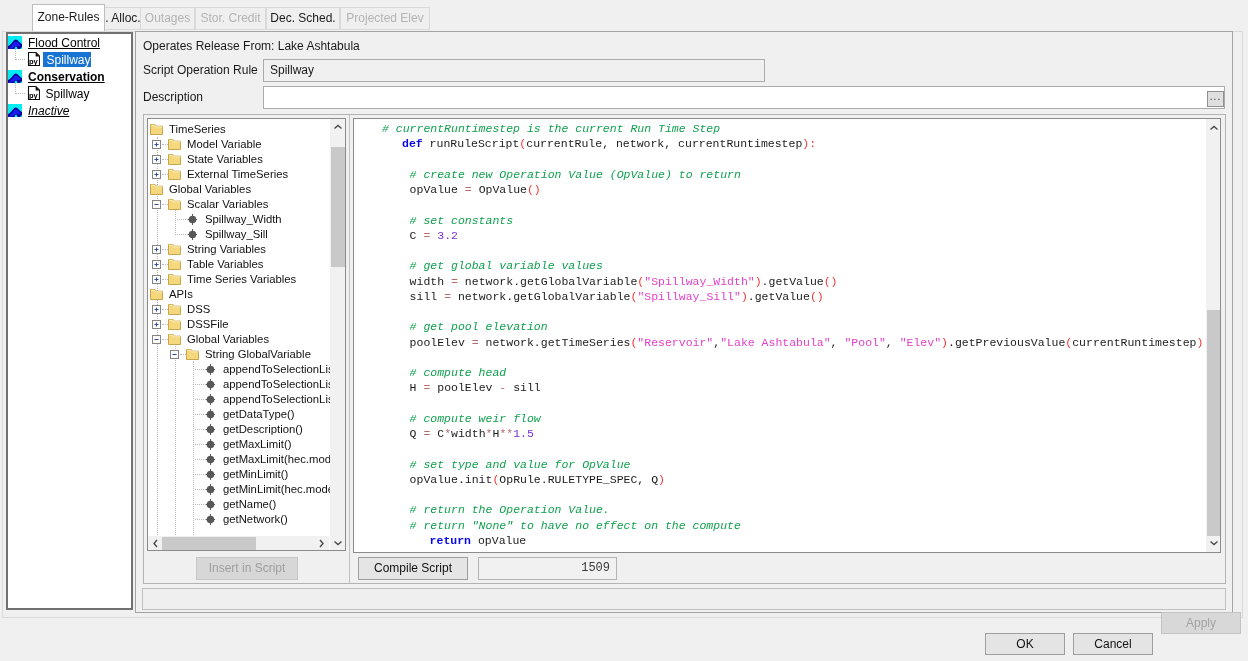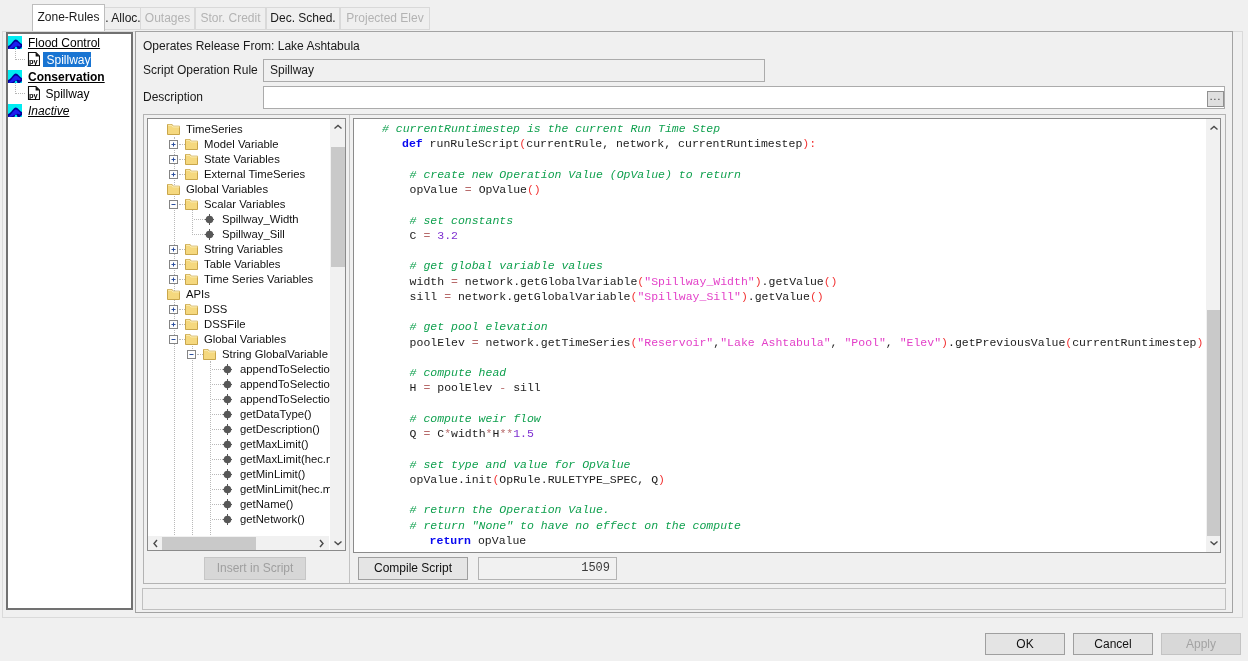--- a/index.html
+++ b/index.html
@@ -9,21 +9,21 @@
 .tab.dis { color:#b3b3b3; }
 .tab.active { top:4px; height:27px; background:#ffffff; border:1px solid #bdbdbd; border-bottom:none; line-height:25px; z-index:2; }
 #outer { position:absolute; left:2px; top:31px; width:1241px; height:587px; border:1px solid #dadada; }
 #zonepanel { position:absolute; left:6px; top:32px; width:127px; height:578px; background:#ffffff; border:2px solid #717171; }
 #mainpanel { position:absolute; left:135px; top:31px; width:1098px; height:582px; background:#f0f0f0; border:1px solid #a3a3a3; }
 .lbl { position:absolute; font-size:12px; color:#1a1a1a; white-space:nowrap; }
 .field { position:absolute; border:1px solid #ababab; font-size:12px; color:#1a1a1a; }
 #scriptbox { position:absolute; left:143px; top:114px; width:1083px; height:470px; border:1px solid #b3b3b3; background:#f0f0f0; }
 #vdivider { position:absolute; left:349px; top:115px; width:1px; height:468px; background:#c2c2c2; }
 #vartree { position:absolute; left:147px; top:118px; width:199px; height:433px; background:#ffffff; border:1px solid #8b8b8b; overflow:hidden; }
-#vartreerows { position:absolute; left:17px; top:0; width:182px; height:433px; overflow:hidden;padding-left:40px; }
+#vartreerows { position:absolute; left:0; top:0; width:182px; height:433px; overflow:hidden;padding-left:40px; }
 .trow { position:absolute; height:15px; font-size:11.3px; color:#111; white-space:nowrap; }
 .trow .txt { position:absolute; top:1px; }
 #editor { position:absolute; left:353px; top:118px; width:868px; height:435px; background:#ffffff; border:1px solid #8b8b8b; overflow:hidden; }
 #gutter { position:absolute; left:0; top:0; width:25px; height:433px; background:#f8f8f8; border-right:1px solid #d9d9d9; }
 #gutter pre { position:absolute; top:2px; right:3px; text-align:right; font-family:"Liberation Mono",monospace; font-size:11.45px; line-height:15.25px; color:#9c9c9c; }
 #code { position:absolute; left:28px; top:2px; font-family:"Liberation Mono",monospace; font-size:11.5px; line-height:15.25px; color:#1c1c1c; white-space:pre; }
 #code .c { color:#0fa04e; font-style:italic; }
 #code .k { color:#0808f0; font-weight:bold;margin-left:20px; }
 #code .s { color:#e33fc8; }
 #code .n { color:#7d2fd0; }
@@ -430,19 +430,19 @@
 <div class="sb" style="left:852px;top:0;width:16px;height:433px;">
       <svg style="left:0px;top:1px;" width="16" height="16">
         <path d="M4.5,9.5 L8.0,6.5 L11.5,9.5" fill="none" stroke="#4a4a4a" stroke-width="1.4"></path>
       </svg>
       <svg style="left:0px;top:416px;" width="16" height="16">
         <path d="M4.5,6.5 L8.0,9.5 L11.5,6.5" fill="none" stroke="#4a4a4a" stroke-width="1.4"></path>
       </svg>
       <div class="thumb" style="left:1px;top:191px;width:14px;height:226px;"></div>
     </div>
 </div>
-<div class="btn" style="left:196px;top:557px;width:102px;height:23px;background:#d7d7d7;border:1px solid #c6c6c6;color:#9f9f9f;line-height:21px;margin-left:8px;">Insert in Script</div>
+<div class="btn" style="left:196px;top:557px;width:102px;height:23px;background:#d7d7d7;border:1px solid #c6c6c6;color:#9f9f9f;line-height:21px;">Insert in Script</div>
 <div class="btn" style="left:358px;top:557px;width:110px;height:23px;background:#e5e5e5;border:1px solid #9e9e9e;color:#111;line-height:21px;">Compile Script</div>
 <div class="btn" style="left:478px;top:557px;width:139px;height:23px;background:#f1f1f1;border:1px solid #b3b3b3;color:#3a3a3a;line-height:21px;text-align:right;padding-right:6px;font-family:'Liberation Mono',monospace;font-size:12px;">1509</div>
 <div class="abs" style="left:142px;top:588px;width:1084px;height:22px;background:#efefef;border:1px solid #c0c0c0;"></div>
 <div class="btn" style="left:985px;top:633px;width:80px;height:22px;background:#e4e4e4;border:1px solid #9f9f9f;color:#111;line-height:20px;">OK</div>
 <div class="btn" style="left:1073px;top:633px;width:80px;height:22px;background:#e4e4e4;border:1px solid #9f9f9f;color:#111;line-height:20px;">Cancel</div>
-<div class="btn" style="left:1161px;top:633px;width:80px;height:22px;background:#d8d8d8;border:1px solid #c3c3c3;color:#a3a3a3;line-height:20px;">Apply</div>
+<div class="btn" style="left:1161px;top:612px;width:80px;height:22px;background:#d8d8d8;border:1px solid #c3c3c3;color:#a3a3a3;line-height:20px;">Apply</div>
 
 </body></html>

